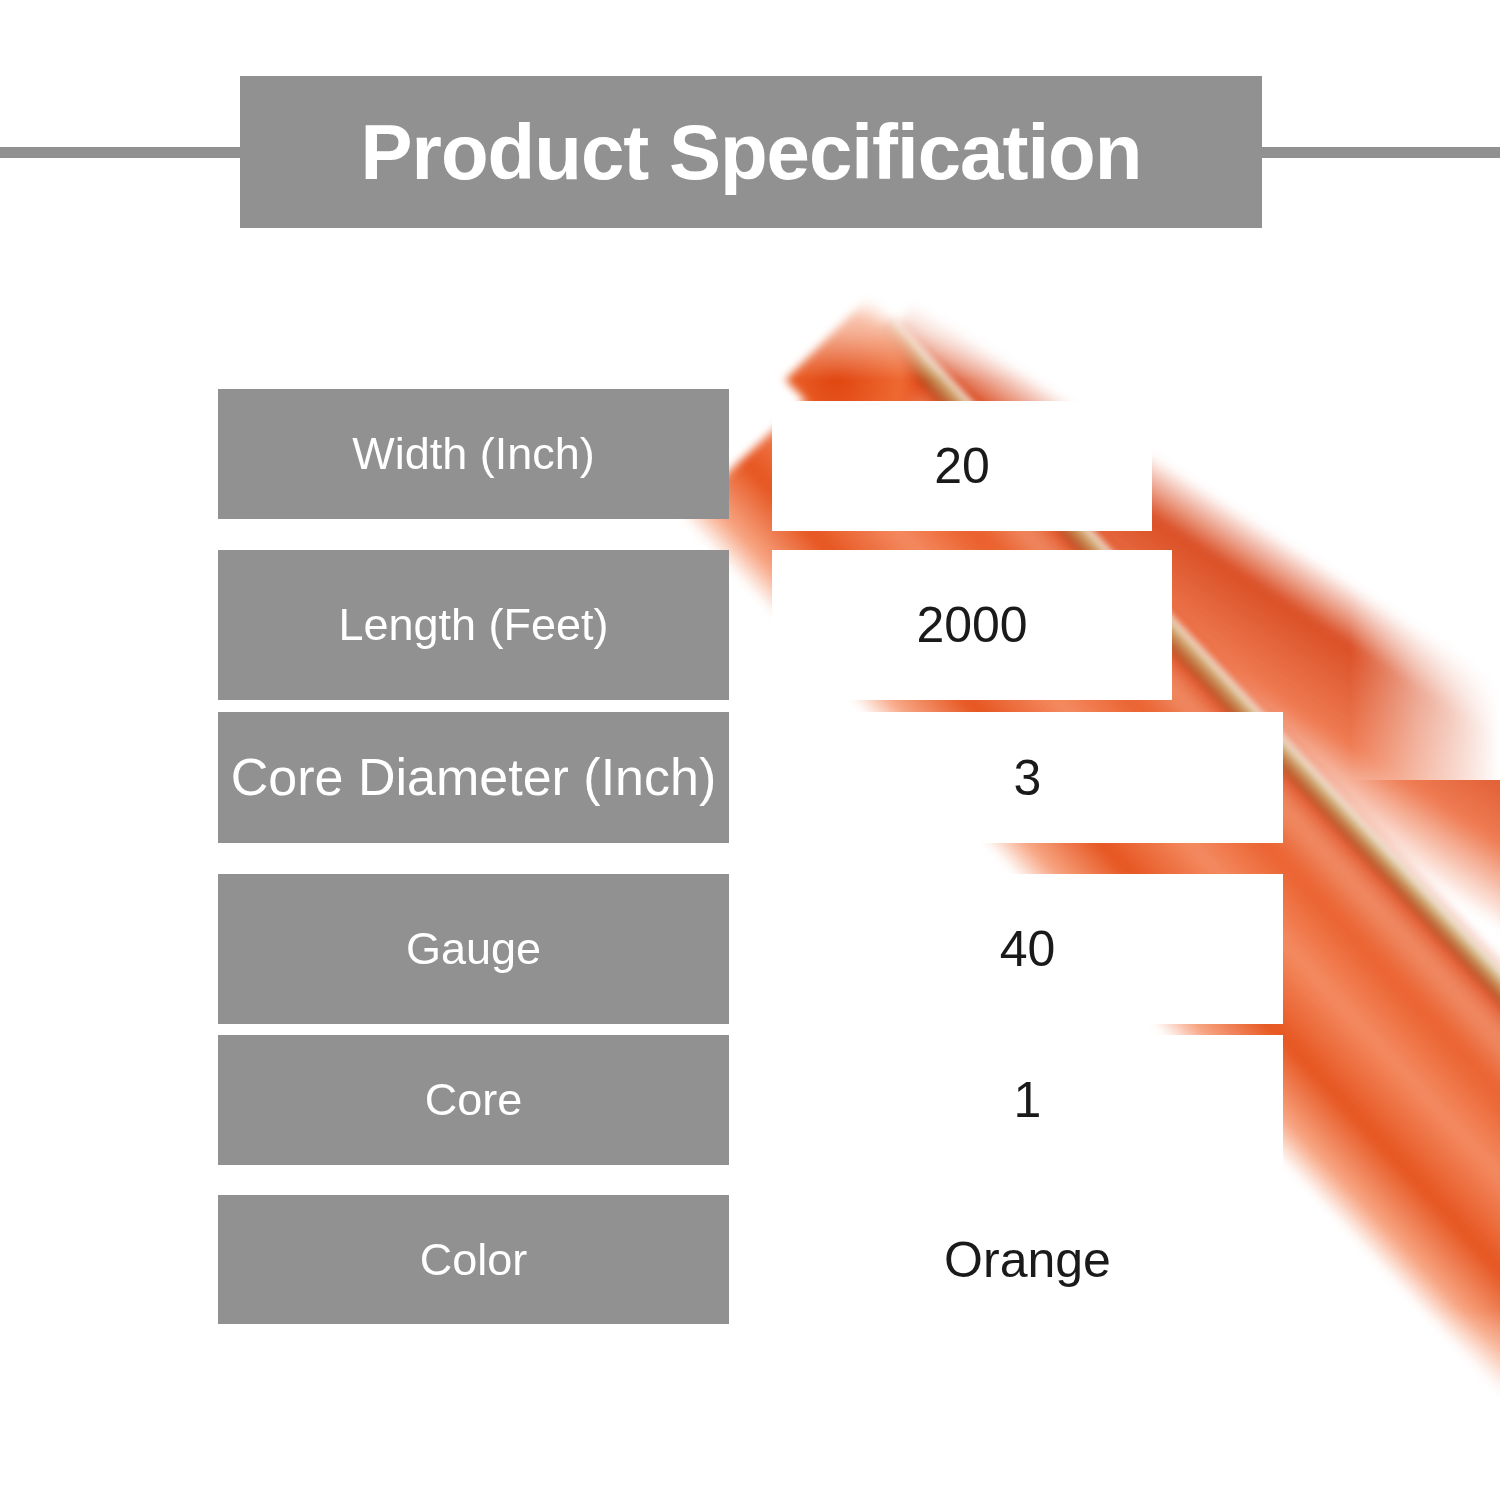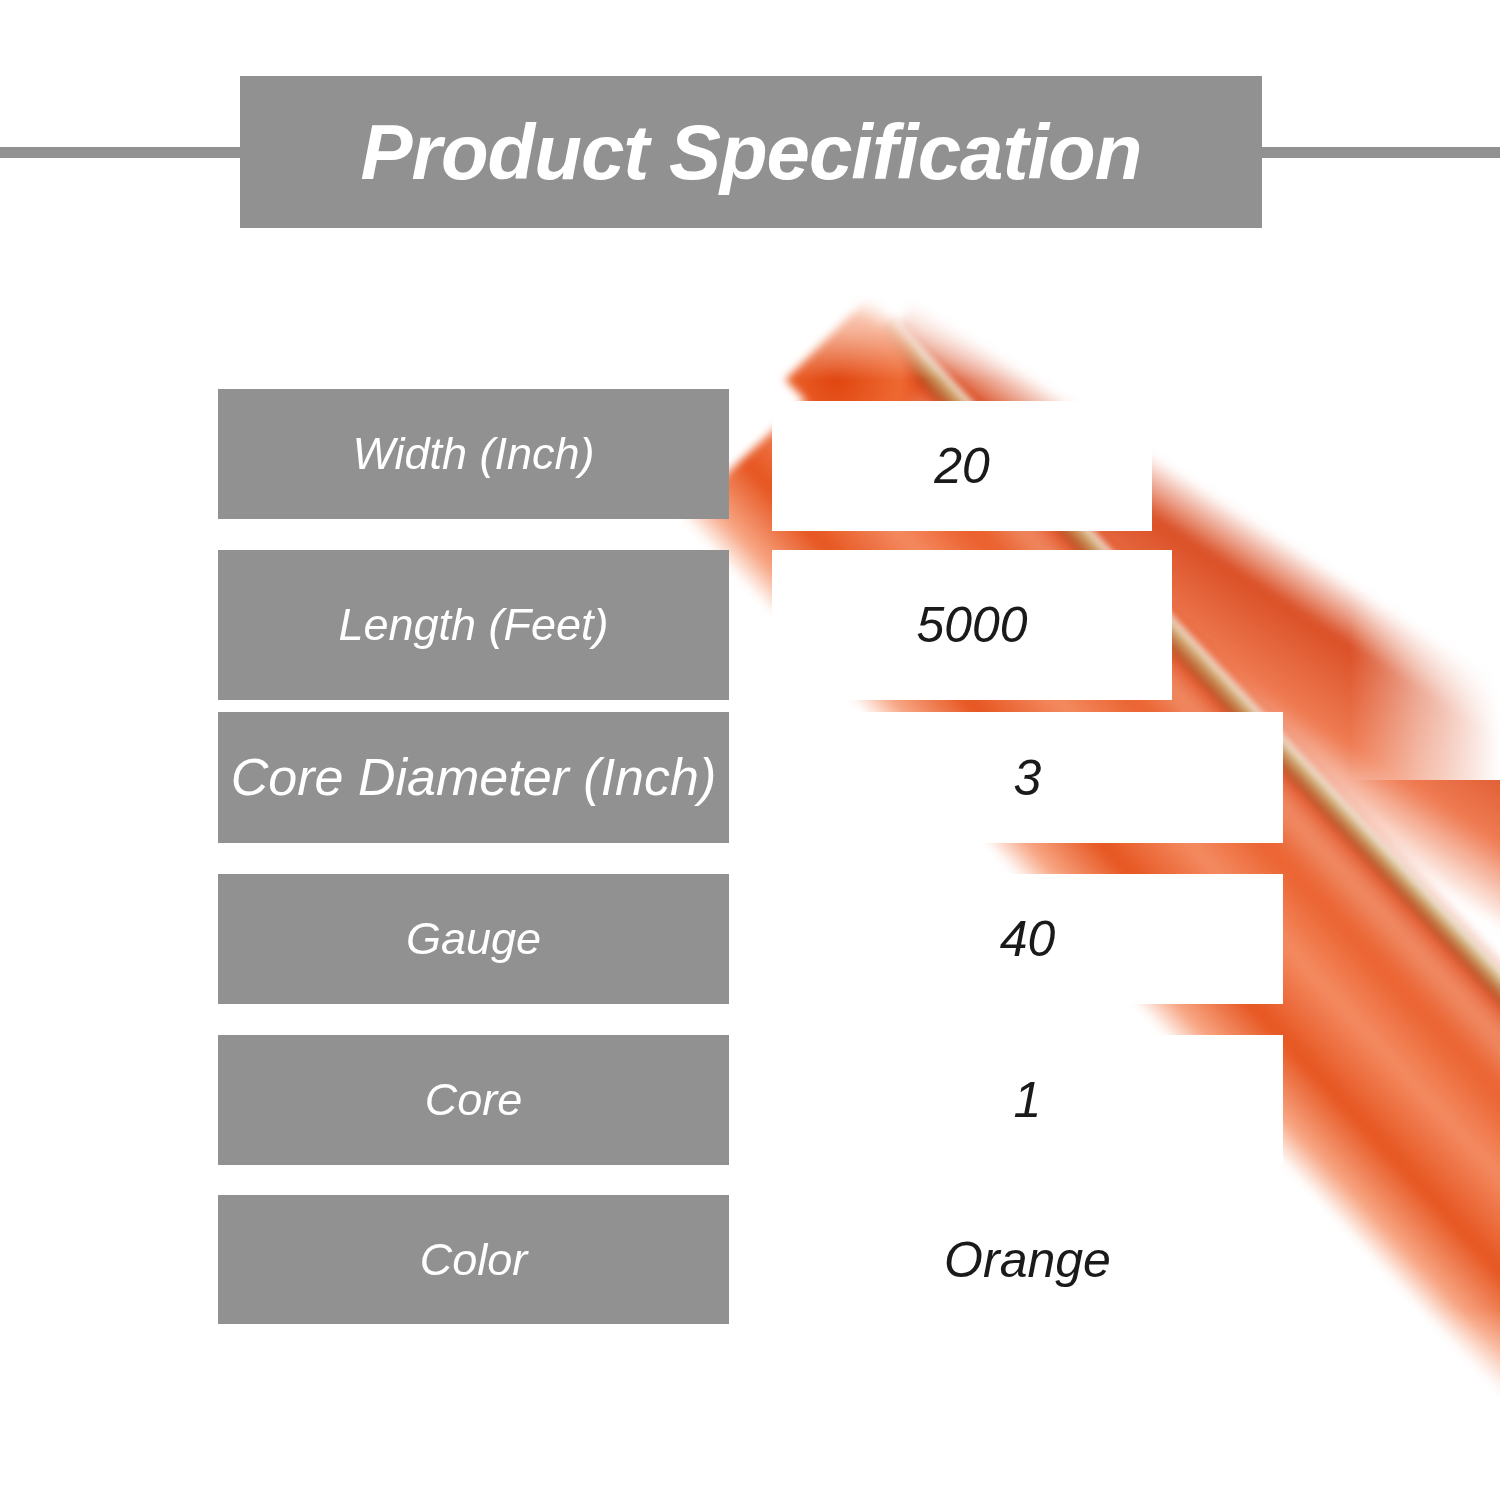--- a/index.html
+++ b/index.html
@@ -11,21 +11,20 @@
     font-family: "Liberation Sans", sans-serif;
     overflow: hidden;
   }
 
   #canvas {
     position: relative;
     width: 1500px;
     height: 1500px;
     background: #ffffff;
     overflow: hidden;
-    font-style: italic;
   }
 
   
   #photo-layer {
     position: absolute;
     left: 0; top: 260px;
     width: 1500px; height: 1240px;
     overflow: hidden;
     z-index: 0;
   }
@@ -190,21 +189,21 @@
     justify-content: center;
     font-size: 50px;
     font-weight: 400;
     line-height: 1;
   }
 
   
   .r0 .spec-label, .r0 .spec-value { top: 389px; height: 130px; }
   .r1 .spec-label, .r1 .spec-value { top: 550px; height: 150px; }
   .r2 .spec-label, .r2 .spec-value { top: 712px; height: 131px; }
-  .r3 .spec-label, .r3 .spec-value { top: 874px; height: 130px; }
+  .r3 .spec-label, .r3 .spec-value { top: 874px; height: 150px; }
   .r4 .spec-label, .r4 .spec-value { top: 1035px; height: 130px; }
   .r5 .spec-label, .r5 .spec-value { top: 1195px; height: 129px; }
 
   .r0 .spec-value { width: 380px; margin-top: 12px; }
   .r1 .spec-value { width: 400px; }
   .r2 .spec-value { width: 511px; }
   .r3 .spec-value { width: 511px; }
   .r4 .spec-value { width: 511px; }
   .r5 .spec-value { width: 511px; }
 </style>
@@ -233,21 +232,21 @@
 
   <div id="spec-table">
 
     <div class="spec-row r0">
       <div class="spec-label">Width (Inch)</div>
       <div class="spec-value">20</div>
     </div>
 
     <div class="spec-row r1">
       <div class="spec-label">Length (Feet)</div>
-      <div class="spec-value">5000</div>
+      <div class="spec-value">2000</div>
     </div>
 
     <div class="spec-row r2">
       <div class="spec-label two-line">Core Diameter (Inch)</div>
       <div class="spec-value">3</div>
     </div>
 
     <div class="spec-row r3">
       <div class="spec-label">Gauge</div>
       <div class="spec-value">40</div>

